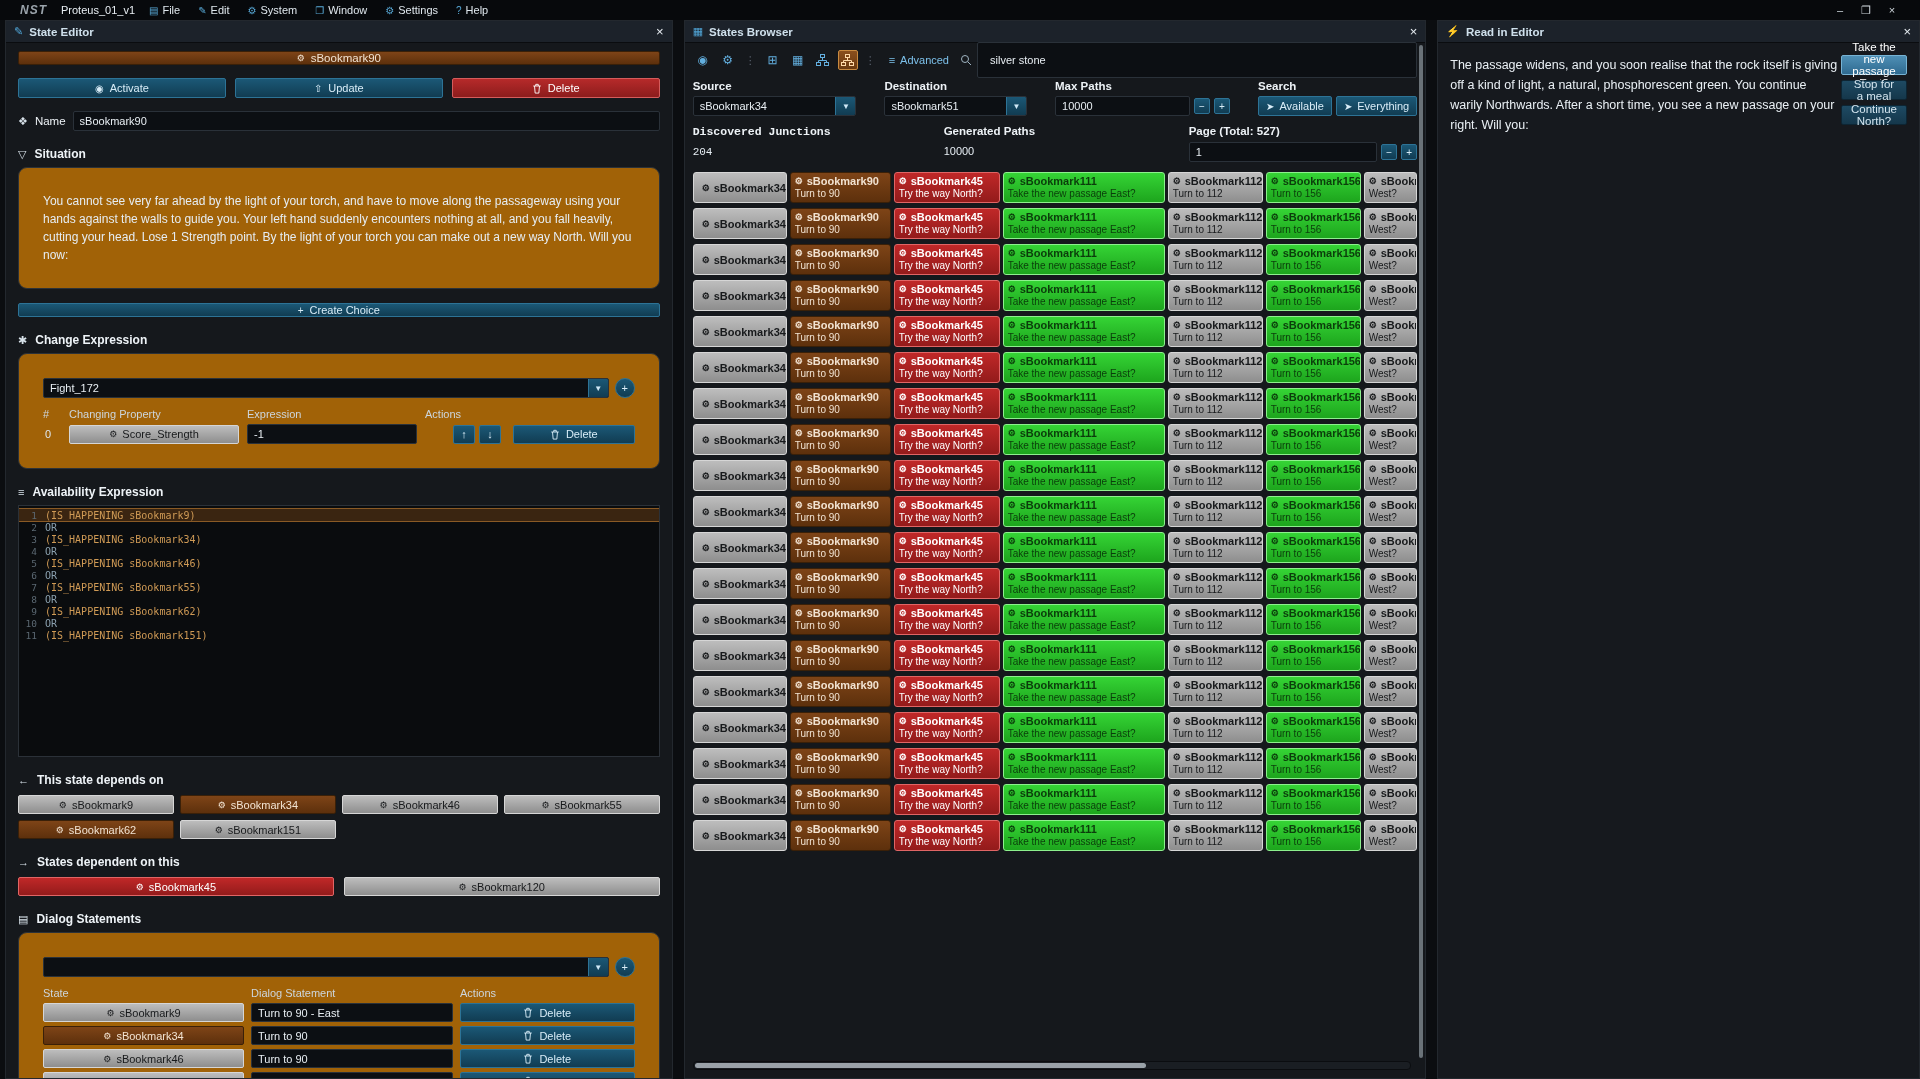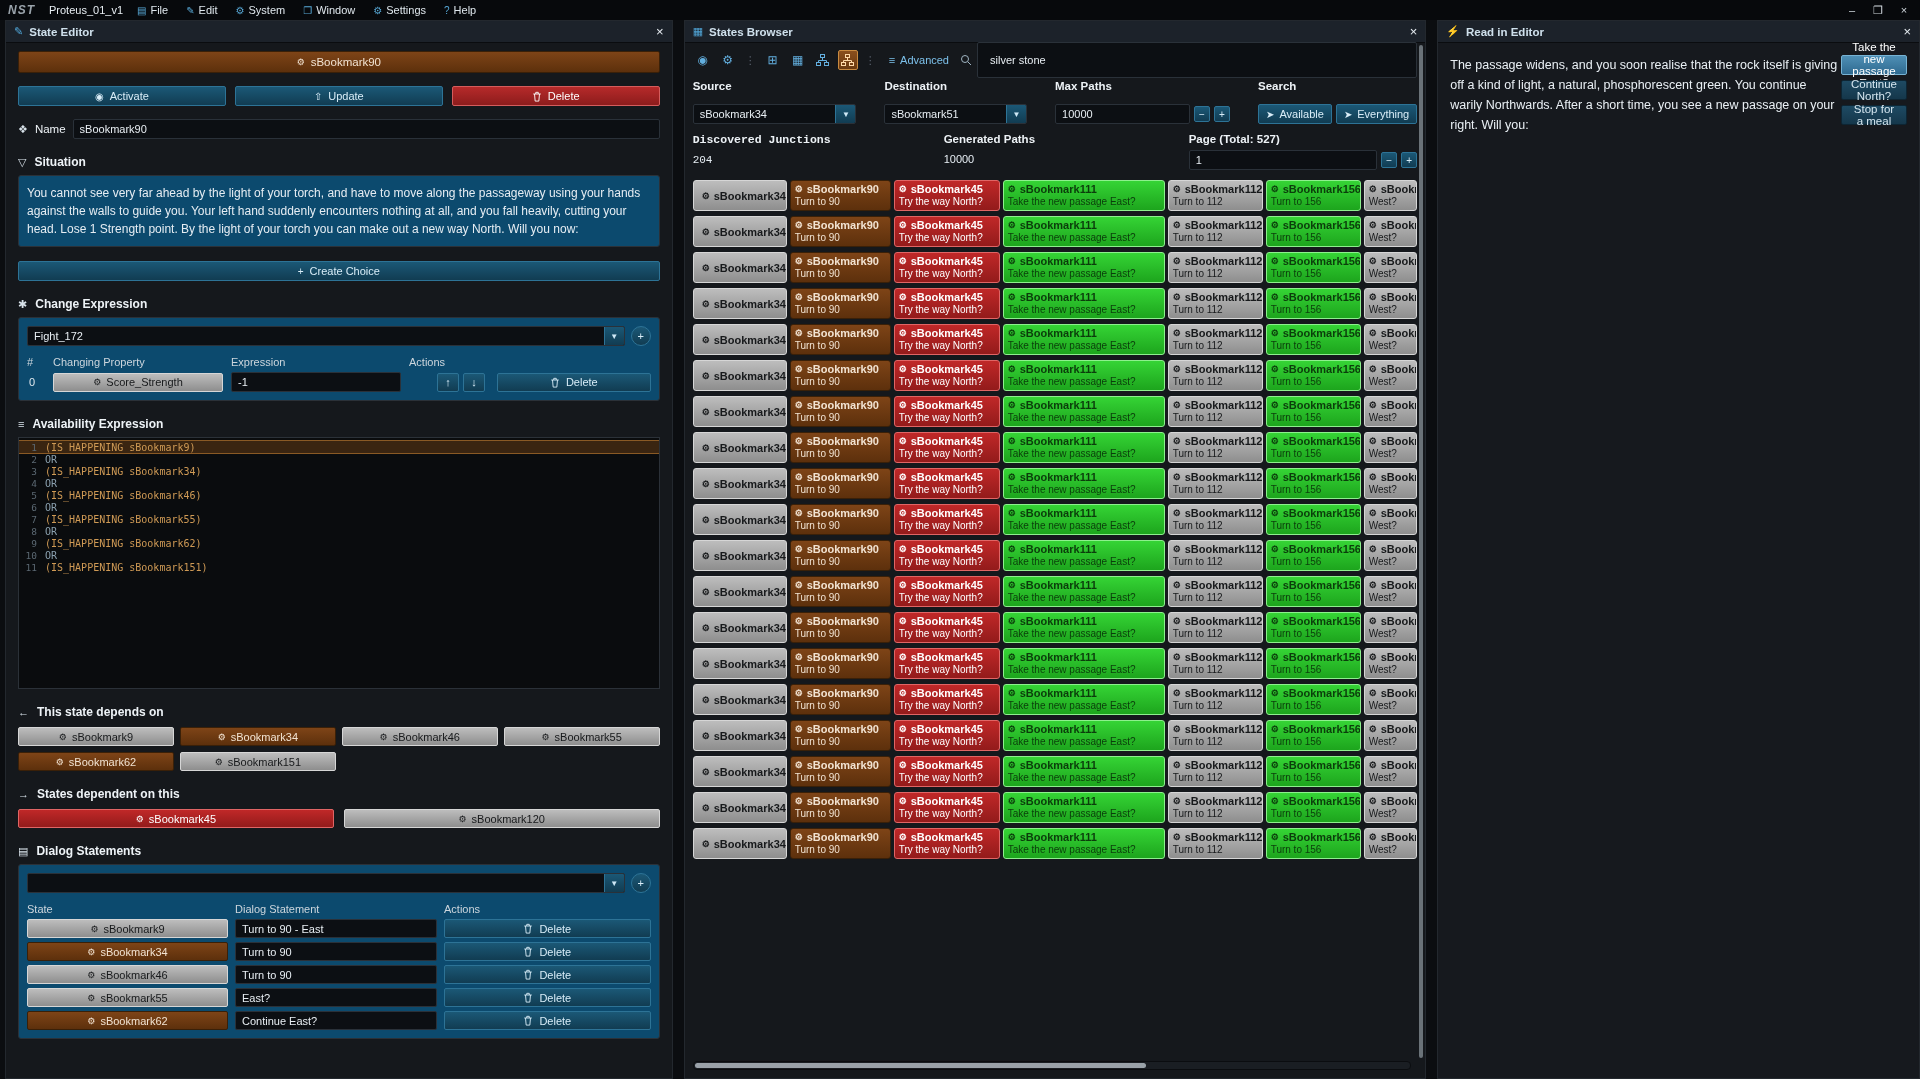--- a/index.html
+++ b/index.html
@@ -3,21 +3,21 @@
 <meta charset="utf-8">
 <style>
   *{margin:0;padding:0;box-sizing:border-box;}
   html,body{width:1920px;height:1079px;overflow:hidden;}
   body{background:#0b0d10;font-family:"Liberation Sans",sans-serif;color:#dde5eb;font-size:11px;}
   button{border:none;background:none;color:inherit;font:inherit;display:flex;align-items:center;cursor:default;}
   input{font:inherit;outline:none;}
   .inp{background:#0c0f13;border:1px solid #2a3139;color:#e8eef3;font-size:11px;padding:2px 6px;height:20px;border-radius:2px;}
 
   
-  .menubar{height:20px;background:#07090c;display:flex;align-items:center;padding:0 8px;gap:14px;justify-content:space-between;}
+  .menubar{height:20px;background:#07090c;display:flex;align-items:center;padding:0 20px;gap:14px;justify-content:space-between;}
   .logo{font-weight:bold;font-style:italic;color:#9aa3ab;font-size:12px;letter-spacing:1px;}
   .apptitle{color:#e8eef3;}
   .menus{display:flex;gap:18px;}
   .menu-item{display:flex;align-items:center;gap:4px;color:#dfe7ed;}
   .menu-item .mi{color:#57a8d6;font-size:10px;}
   .wincontrols{margin-left:auto;display:flex;gap:14px;align-items:center;padding-right:2px;}
   .wc{color:#cfd6dc;font-size:11px;width:12px;text-align:center;}
 
   
   .panels{display:flex;height:1059px;padding-left:5px;gap:11px;}
@@ -43,21 +43,21 @@
   .btn.red{background:linear-gradient(#b62a2a,#8c1c1c);border:1px solid #d45c5c;color:#fff;}
   .action-row{display:flex;gap:9px;margin-top:13px;}
   .action-row .btn{flex:1;}
   .bi{font-size:10px;}
   .ticon svg{display:block;}
   .name-row{display:flex;align-items:center;gap:7px;margin-top:13px;}
   .name-row label{font-size:11.5px;color:#eef3f7;}
   .name-row .inp{flex:1;}
   .sec-title{display:flex;align-items:center;gap:8px;margin-top:16px;font-size:12px;font-weight:bold;color:#eef3f7;flex:0 0 auto;}
   .si{color:#d8e2ea;font-size:11px;font-weight:normal;}
-  .box{border:1px solid #2b3138;border-radius:3px;padding:8px;margin-top:6px;background:#0c4a6e;}
+  .box{border:1px solid #2b3138;border-radius:9px;padding:24px;margin-top:6px;background:#a16207;}
   .situation-box p{font-size:12px;line-height:18px;color:#e6edf3;}
   .create-choice{margin-top:14px;width:100%;}
   .combo-row{display:flex;gap:6px;align-items:center;}
   .combo{flex:1;display:flex;height:20px;background:#0c0f13;border:1px solid #2a3139;border-radius:2px;align-items:center;overflow:hidden;}
   .combo-text{flex:1;padding:0 6px;font-size:11px;color:#e8eef3;}
   .combo-btn{width:20px;height:100%;background:linear-gradient(#1b5876,#113c52);border-left:1px solid #2d7396;color:#cfe8f6;display:flex;align-items:center;justify-content:center;font-size:8px;}
   .mini-btn{width:20px;height:20px;background:linear-gradient(#1b5876,#113c52);border:1px solid #2d7396;color:#d9edf8;border-radius:2px;justify-content:center;font-size:11px;flex:0 0 auto;}
   .mini-btn.round{border-radius:50%;}
   .mini-btn.tiny{width:16px;height:16px;font-size:10px;}
   .ce-head{display:grid;grid-template-columns:18px 170px 170px 1fr;gap:8px;margin-top:10px;font-size:11px;color:#cdd6dd;padding-bottom:4px;}
@@ -85,21 +85,21 @@
   
   .toolbar{display:flex;align-items:center;gap:5px;padding:0 8px;margin-top:5px;height:24px;flex:0 0 auto;}
   .tb{width:20px;height:20px;justify-content:center;color:#62aede;font-size:12px;border-radius:2px;}
   .tb.active{background:linear-gradient(#8a4f1d,#6b3a10);border:1px solid #c88a40;color:#ffd9a8;}
   .tb-sep{color:#5b6470;font-size:11px;padding:0 2px;}
   .tb.adv{width:auto;padding:0 6px;gap:5px;color:#7cc0ea;font-size:11px;}
   .search-wrap{display:flex;align-items:center;gap:5px;flex:1;}
   .search-ic{color:#9fb4c2;display:flex;}
   .search-input{flex:1;height:36px;padding-left:12px;}
   .filters{display:flex;gap:28px;padding:0 8px;margin-top:8px;flex:0 0 auto;}
-  .fgroup label{display:block;font-size:11.5px;font-weight:bold;color:#edf2f6;margin-bottom:12px;}
+  .fgroup label{display:block;font-size:11.5px;font-weight:bold;color:#edf2f6;margin-bottom:4px;}
   .fg-source{width:171px;}.fg-dest{width:149px;}.fg-max{width:175px;}.fg-search{flex:1;}
   .hrow{display:flex;gap:4px;align-items:center;}
   .hrow .inp{flex:1;min-width:0;}
   .btn.sm{height:20px;padding:0 7px;font-size:11px;gap:5px;}
   .stats{display:flex;padding:0 8px;margin-top:9px;flex:0 0 auto;}
   .sg1{width:251px;font-family:Liberation Mono, monospace;}.sg2{width:245px;}.sg3{flex:1;}
   .stats label{display:block;font-size:11.5px;font-weight:bold;color:#edf2f6;margin-bottom:5px;}
   .sval{font-size:11px;color:#e6edf3;padding-top:3px;}
   .paths-grid{display:grid;grid-template-columns:94px 101px 106px 162px 95px 95px 1fr;column-gap:3px;row-gap:5px;grid-auto-rows:31px;padding:0 8px;margin-top:10px;overflow:hidden;flex:0 0 auto;}
   .cell{border-radius:3px;padding:2px 4px;overflow:hidden;}
@@ -1481,19 +1481,19 @@
     <header class="phead">
       <span class="ph-icon gold">⚡</span>
       <span class="ph-title">Read in Editor</span>
       <span class="ph-close">×</span>
     </header>
     <div class="read-body">
       <p class="read-text">The passage widens, and you soon realise that the rock itself is giving off a kind of light, a natural, phosphorescent green. You continue warily Northwards. After a short time, you see a new passage on your right. Will you:</p>
       <div class="spacer"></div>
       <div class="choices">
           <button class="choice hl">Take the new passage East?</button>
+          <button class="choice">Stop for a meal</button>
           <button class="choice">Continue North?</button>
-          <button class="choice">Stop for a meal</button>
         </div>
     </div>
   </section>
 
 </div>
 
 </body></html>

